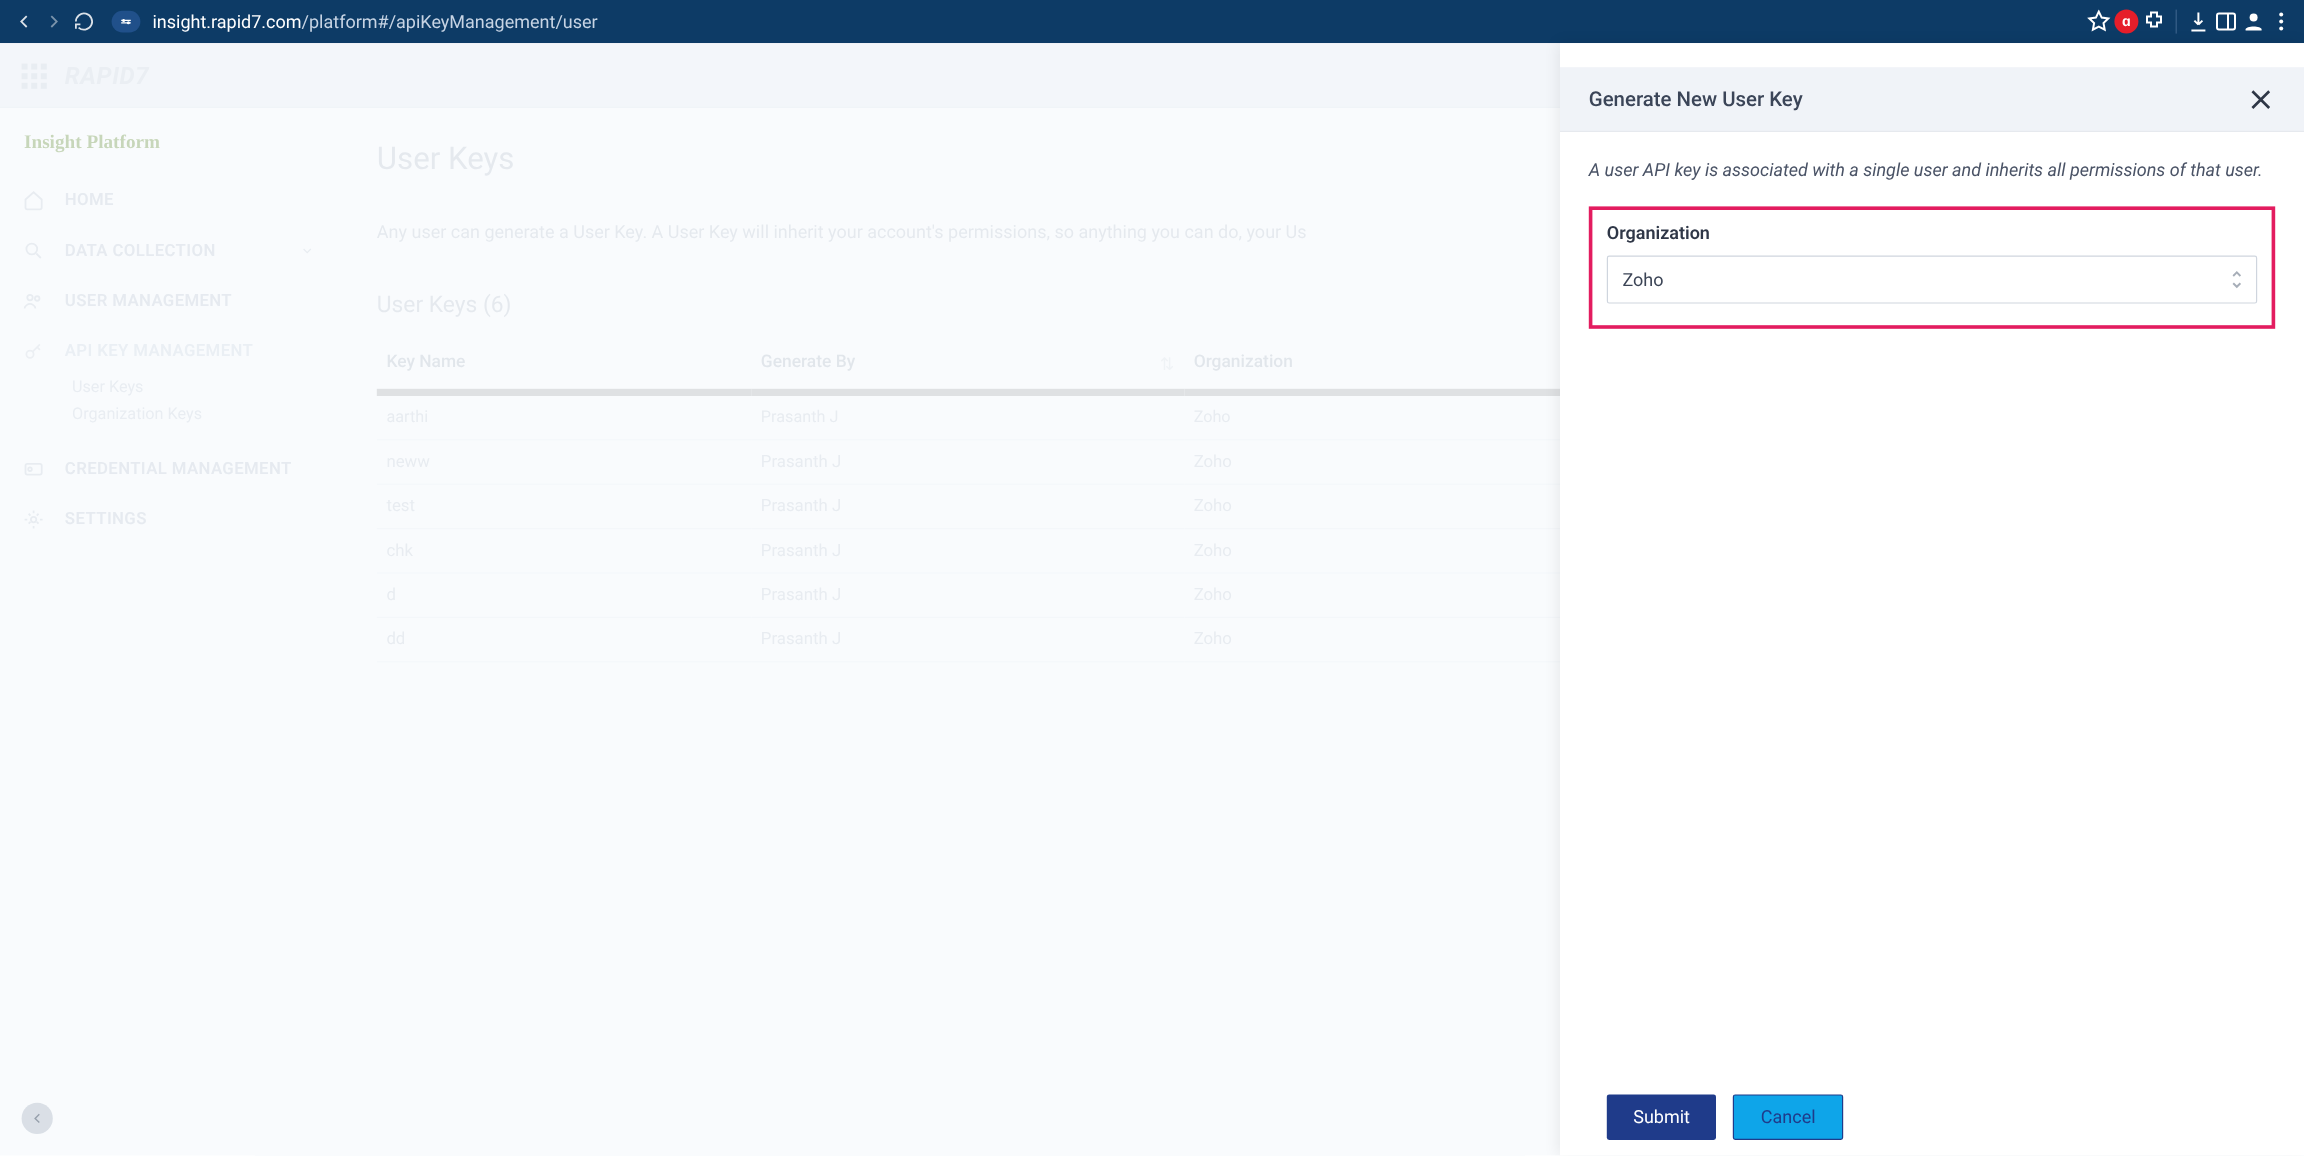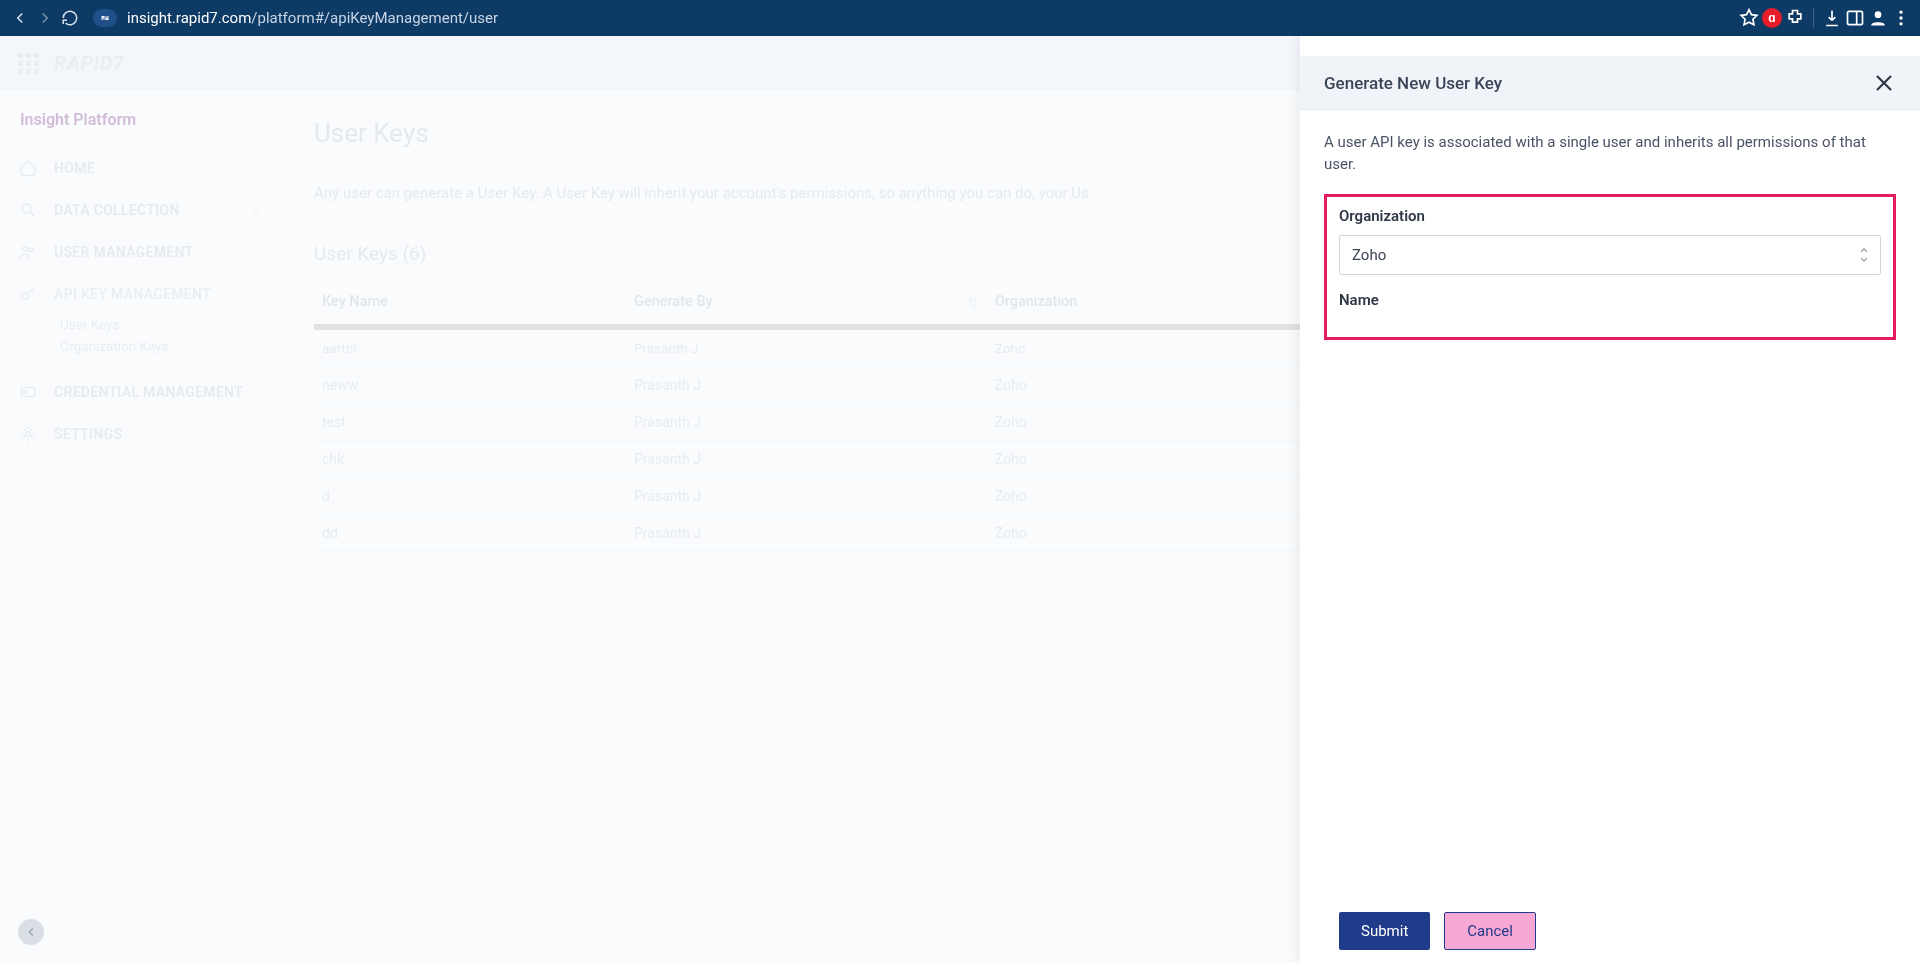--- a/index.html
+++ b/index.html
@@ -29,21 +29,21 @@
     height: 54px; background: #e9edf2; display:flex; align-items:center; padding:0 18px; gap:16px;
     border-bottom: 1px solid #dfe4eb;
   }
   .app-grid { width:20px; height:20px; display:grid; grid-template-columns: repeat(3,5px); grid-template-rows: repeat(3,5px); gap:3px; opacity:.35; }
   .app-grid span { background:#7d8fa7; display:block; }
   .brand { font-size:20px; font-weight:700; font-style:italic; letter-spacing:.5px; color:#c8d0da; }
 
   
   .page-body { display:flex; height: calc(100% - 54px); position: relative; }
   .sidebar { width: 280px; padding: 16px 0 0 18px; color:#bcc5d0; }
-  .sb-title { font-size:16px; font-weight:600; color:#701a75; margin:4px 0 18px 2px; }
+  .sb-title { font-size:16px; font-weight:600; color:#4d7c0f; margin:4px 0 18px 2px;font-family:Liberation Serif, serif; }
   .sb-item { display:flex; align-items:center; gap:16px; height:42px; font-size:14px; font-weight:600; letter-spacing:.3px; color:#bac3cf; }
   .sb-item.active { color:#c9d2de; }
   .sb-sub { padding-left: 42px; font-size:13.5px; color:#c4ccd7; font-weight:400; height:26px; display:flex; align-items:center; margin-top:-4px; }
   .sb-ic { width:20px; height:20px; display:flex; align-items:center; justify-content:center; opacity:.6; }
 
   .content { flex:1; padding: 28px 34px; color:#b7bfca; }
   .h1 { font-size:26px; color:#b7bfca; font-weight:400; margin-bottom: 6px; }
   .desc { font-size:15px; margin-top: 36px; margin-bottom: 40px; white-space: nowrap; overflow:hidden; }
   .h2 { font-size:19px; font-weight:400; margin-bottom: 16px; }
   table { width:100%; border-collapse:collapse; font-size:14.5px; }
@@ -61,21 +61,21 @@
     background:#fff; box-shadow:-2px 0 12px rgba(0,0,0,.08);
     display:flex; flex-direction:column;
   }
   .drawer-head {
     height: 54px; display:flex; align-items:center; justify-content:space-between;
     padding: 0 24px; border-bottom:1px solid #e6e9ee; background:#f0f3f8;margin-top:20px;
   }
   .drawer-head h3 { font-size:17px; font-weight:500; color:#3b4558; }
   .close-x { width:24px; height:24px; cursor:pointer; }
   .drawer-body { flex:1; padding: 22px 24px 0; overflow:auto; position:relative; }
-  .intro { font-size:15px; color:#4a5366; line-height:1.45; margin-bottom:18px; }
+  .intro { font-size:15px; color:#4a5366; line-height:1.45; margin-bottom:18px;font-style:italic; }
   .highlight-box {
     border: 3px solid #e31c5f; padding: 10px 12px 18px; margin-bottom: 12px;
   }
   .fld-label { font-size:15px; font-weight:600; color:#2f3747; margin: 0 0 10px; }
   .select-wrap {
     border:1px solid #cfd5de; border-radius:2px; height:40px;
     display:flex; align-items:center; padding:0 12px; font-size:15px; color:#3c4556;
     position:relative; background:#fff;
   }
   .select-wrap .arrows { position:absolute; right:10px; top:8px; opacity:.6; }
@@ -85,21 +85,21 @@
   }
   .drawer-foot {
     height: 64px; display:flex; align-items:center; gap:14px; padding:0 39px;
     border-top:0;
   }
   .btn-primary {
     background:#1f3b8a; color:#fff; border:none; height:38px; padding:0 22px;
     font-size:15px; border-radius:2px; cursor:pointer;
   }
   .btn-secondary {
-    background:#f9a8d4; color:#1f3b8a; border:1.5px solid #1f3b8a; height:38px;
+    background:#0ea5e9; color:#1f3b8a; border:1.5px solid #1f3b8a; height:38px;
     padding:0 22px; font-size:15px; border-radius:2px; cursor:pointer;
   }
 
   
   .back-pill { position:absolute; bottom:18px; left:18px; width:26px; height:26px; border-radius:50%;
     background:#cdd4dd; display:flex; align-items:center; justify-content:center; opacity:.7; }
 </style>
 </head>
 <body>
 
@@ -336,21 +336,20 @@
       <div class="highlight-box">
         <div class="fld-label">Organization</div>
         <div class="select-wrap">
           <span>Zoho</span>
           <span class="arrows">
             <svg width="12" height="22" viewBox="0 0 12 22" fill="none" stroke="#6e7a8a" stroke-width="1.6">
                 <path d="M3 8l3-3 3 3M3 14l3 3 3-3"></path>
               </svg>
           </span>
         </div>
-        <div class="fld-label" style="margin-top:16px">Name</div>
       </div>
     </div>
     <div class="drawer-foot">
       <button class="btn-primary">Submit</button>
       <button class="btn-secondary">Cancel</button>
     </div>
   </div>
 
 </div>
 

